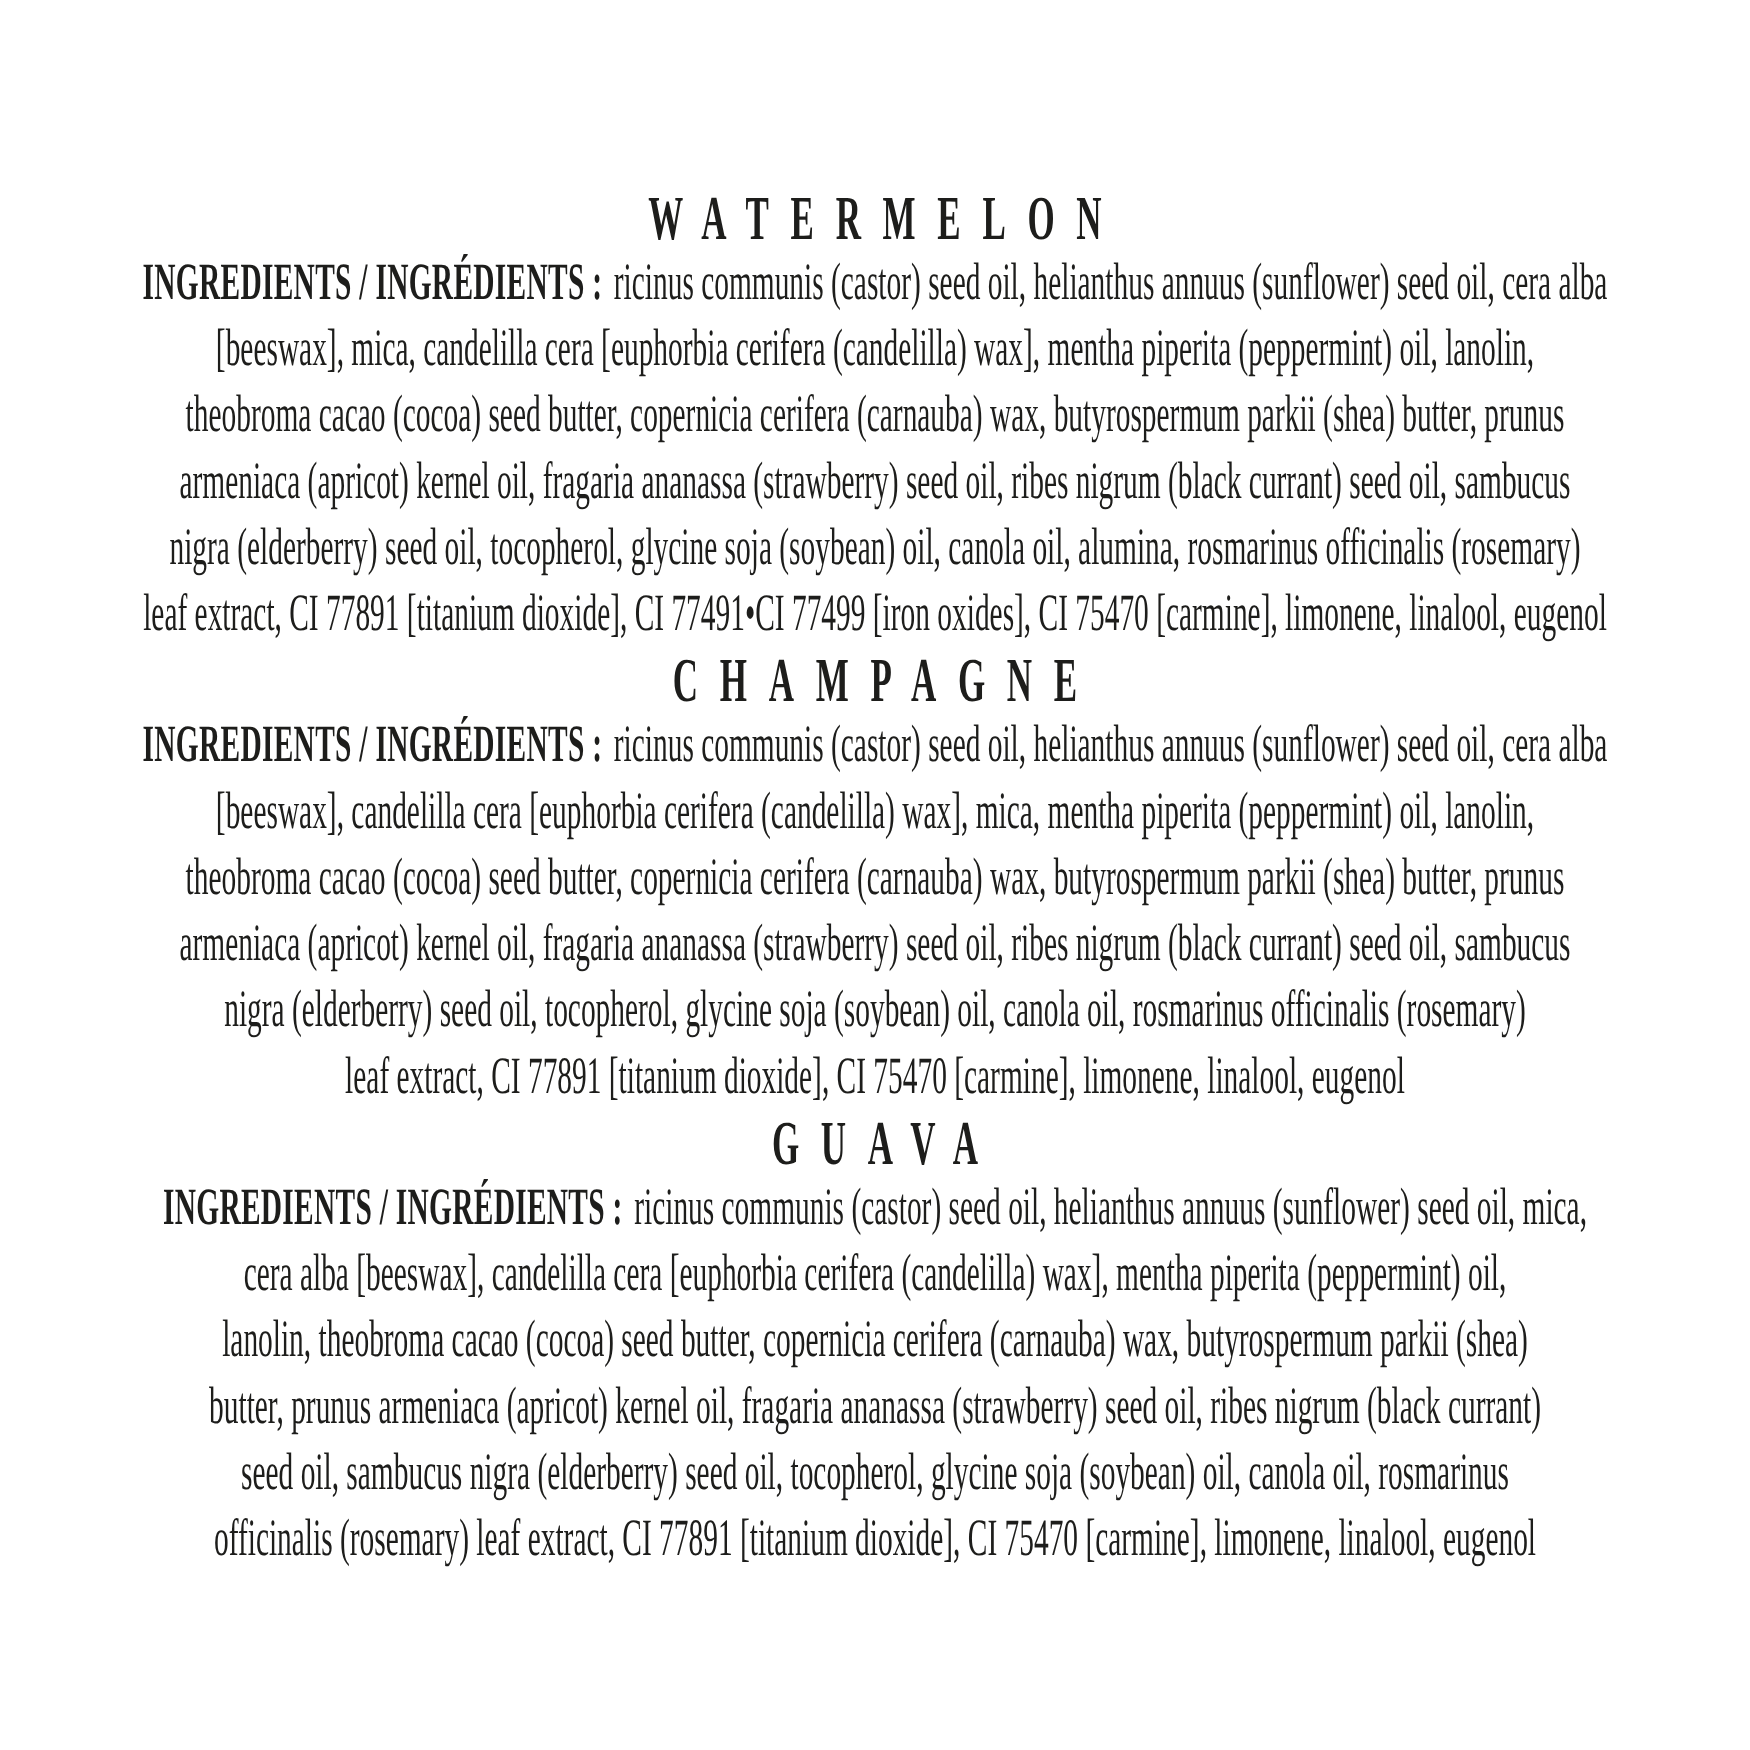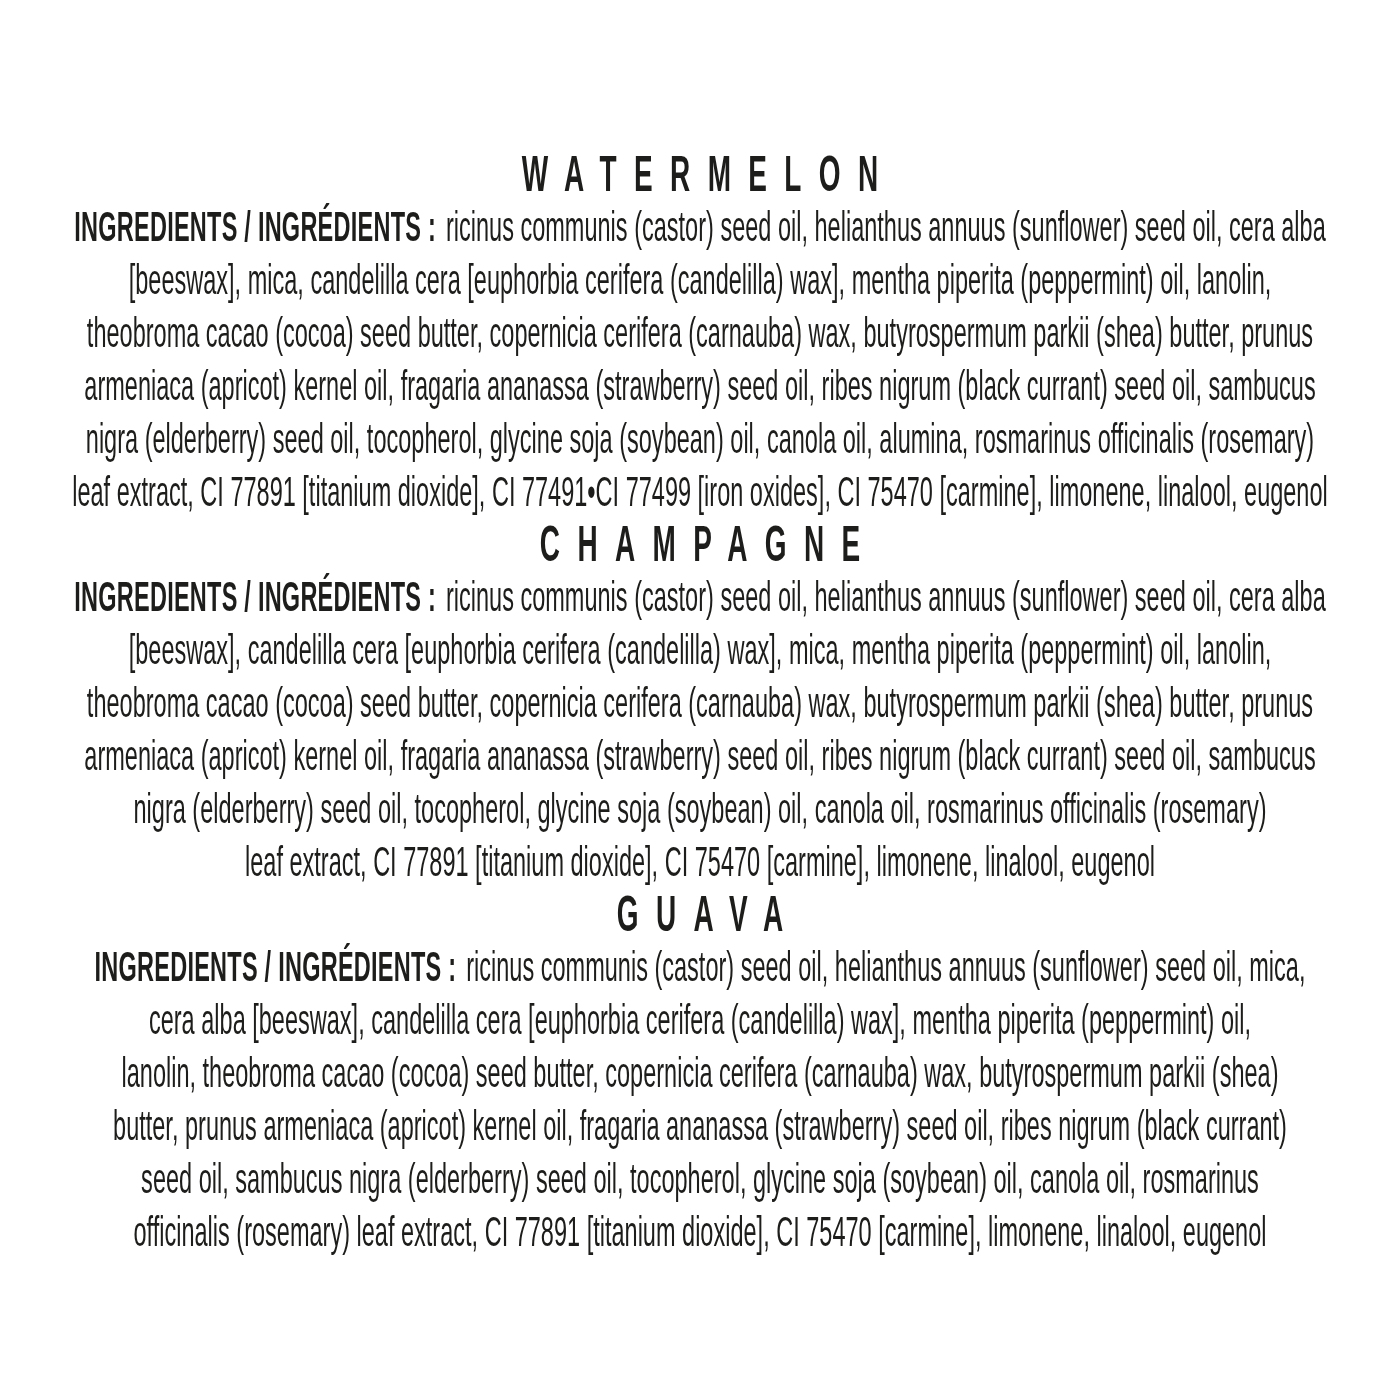--- a/index.html
+++ b/index.html
@@ -6,21 +6,21 @@
     margin: 0;
     padding: 0;
     background: #ffffff;
   }
   .label-sheet {
     position: relative;
     width: 1400px;
     height: 1400px;
     background: #ffffff;
     overflow: hidden;
-    font-family: Liberation Sans, sans-serif;
+    font-family: Liberation Serif, serif;
     color: #1d1d1b;
   }
   
   .condense {
     width: 2500px;
     transform: scaleX(0.56);
     transform-origin: 0 0;
     padding-top: 148px;
     text-align: center;
   }

